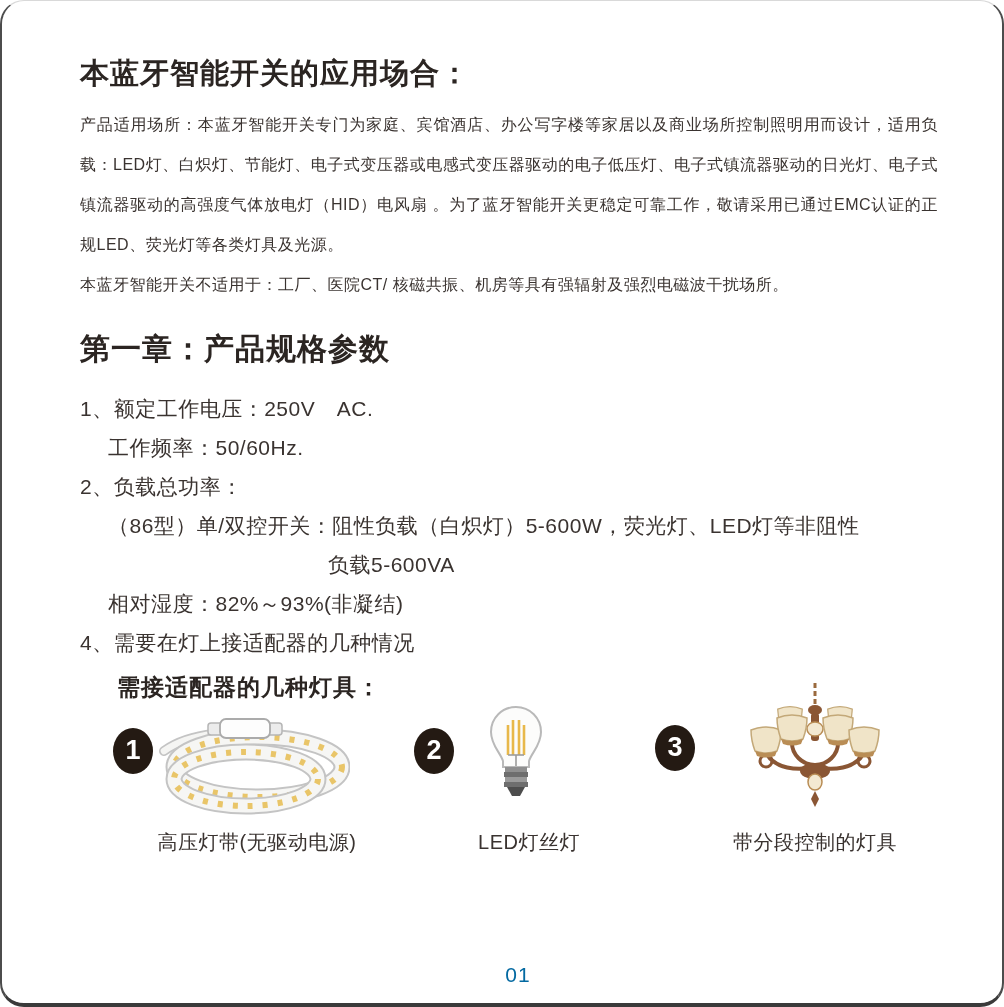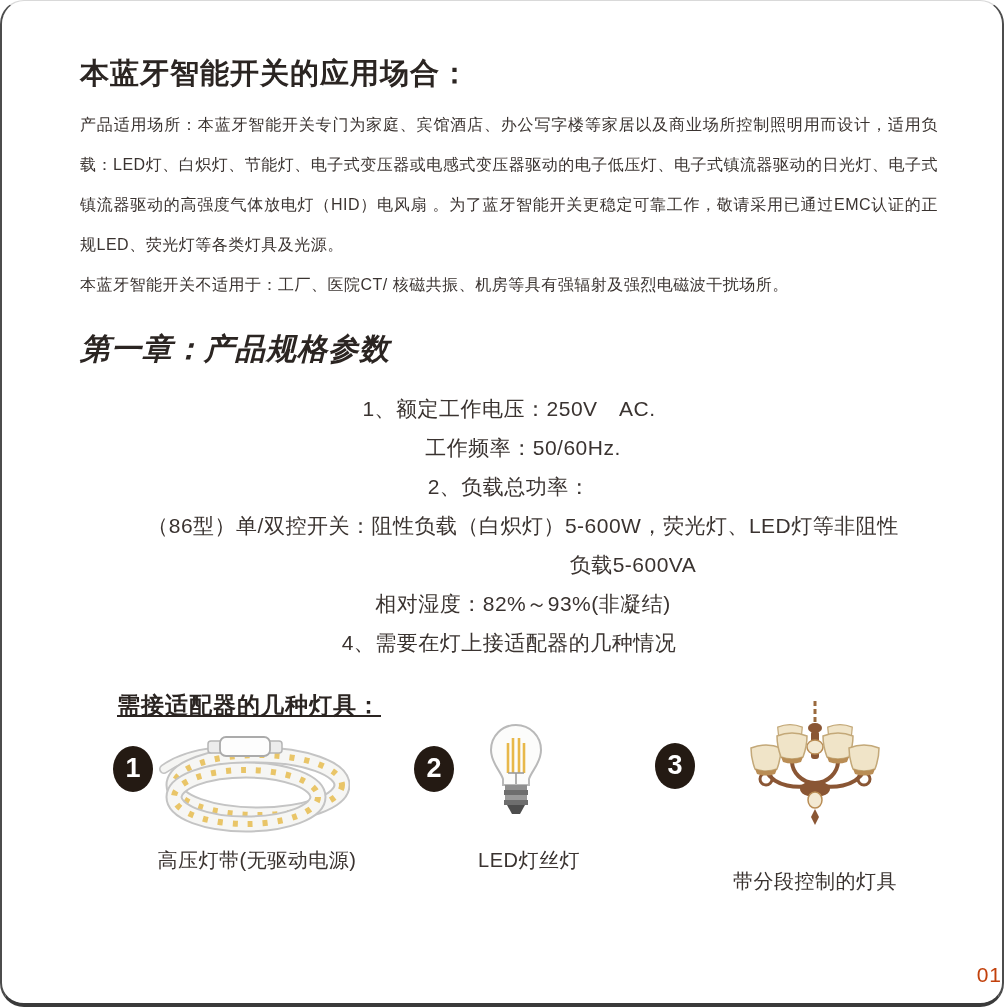--- a/index.html
+++ b/index.html
@@ -40,42 +40,39 @@
     color: #3a3330;
   }
   .body-paragraph.second { margin-top: 0; }
   .chapter-title {
     margin-top: 26px;
     font-size: 30px;
     font-weight: 600;
     letter-spacing: 1px;
     color: #2b2522;
     line-height: 1.2;
-    font-style: italic;
   }
   .spec-list { margin-top: 22px; }
   .spec-line {
     font-size: 21px;
     line-height: 39px;
     letter-spacing: 0.5px;
     color: #3a3330;
     white-space: pre-wrap;
-    text-align: center;
   }
   .indent-0 { padding-left: 0; }
   .indent-1 { padding-left: 28px; }
   .indent-2 { padding-left: 248px; }
   .adapter-subtitle {
-    margin-top: 28px;
+    margin-top: 10px;
     padding-left: 37px;
     font-size: 23px;
     font-weight: 700;
     letter-spacing: 1px;
     color: #2b2522;
-    text-decoration: underline;
   }
   .figures {
     position: relative;
     height: 160px;
     margin-top: 2px;
   }
   .figure-badge {
     position: absolute;
     width: 40px;
     height: 46px;
@@ -100,30 +97,30 @@
     position: absolute;
     top: 124px;
     font-size: 20px;
     letter-spacing: 0.5px;
     color: #3a3330;
     text-align: center;
     width: 280px;
   }
   .caption-1 { left: 37px;  }
   .caption-2 { left: 309px; }
-  .caption-3 { left: 595px; margin-top: 21px; }
+  .caption-3 { left: 595px; }
   .page-footer {
     position: absolute;
     bottom: 16px;
     left: 0;
     width: 100%;
-    text-align: right;
+    text-align: center;
     font-size: 21px;
     letter-spacing: 1px;
-    color: #c2410c;
+    color: #0369a1;
     padding-left: 32px;
   }
 </style>
 </head>
 <body>
 
 <div class="page">
 
   <h1 class="section-title">本蓝牙智能开关的应用场合：</h1>
 

